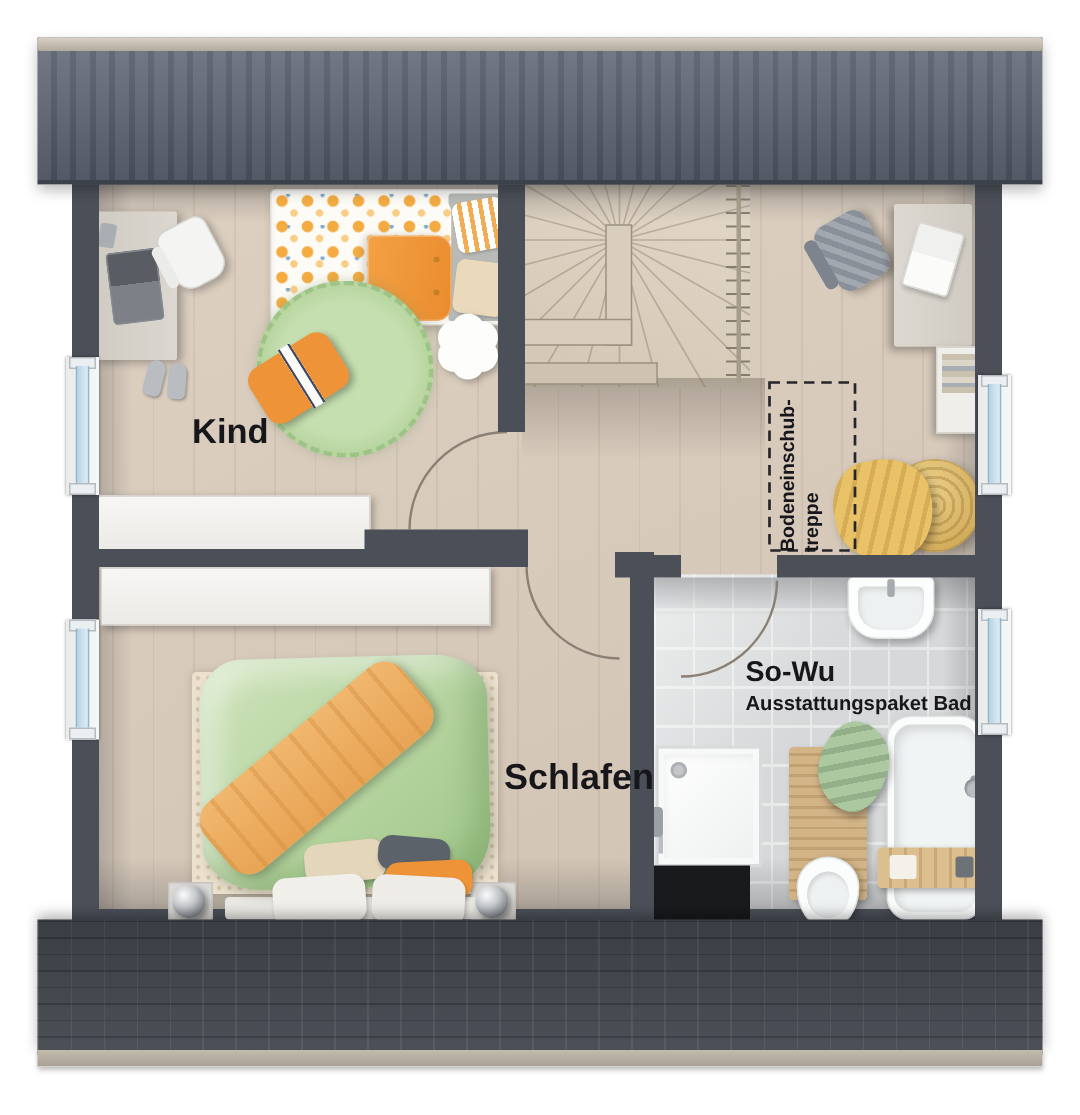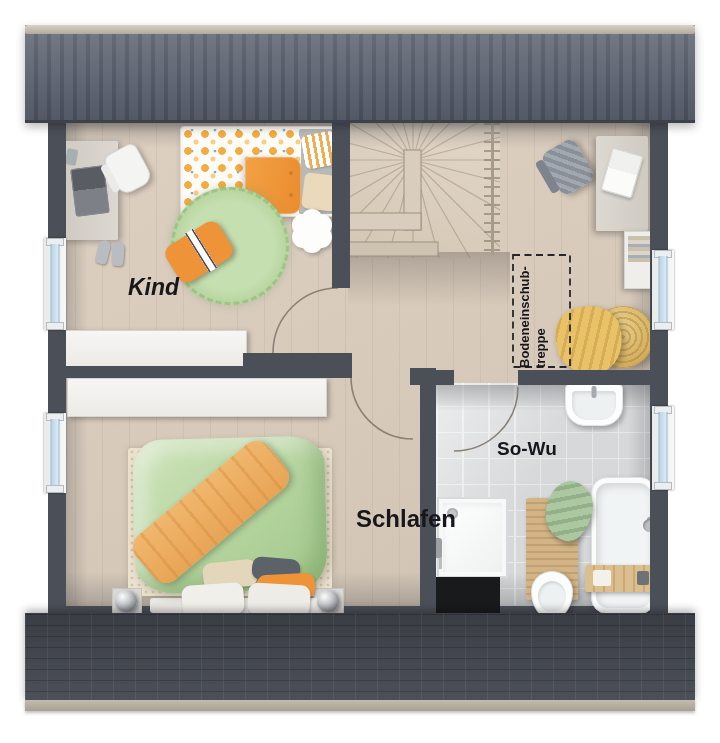--- a/index.html
+++ b/index.html
@@ -189,23 +189,23 @@
     background:repeating-linear-gradient(0deg,#c9c0ae 0 4px,#a8aeb6 4px 7px,#ddd6c8 7px 11px);}
   .g-pouf{left:592px;top:306px;width:62px;height:62px;border-radius:50%;
     background:repeating-radial-gradient(circle at 50% 50%,rgba(150,115,50,.35) 0 2px,transparent 2px 6px),
       radial-gradient(circle at 38% 32%,#ecd28c,#d4af5e 70%,#bd9747);box-shadow:3px 3px 7px rgba(0,0,0,.3);}
   .g-blanket{left:556px;top:306px;width:66px;height:68px;transform:rotate(-12deg);z-index:21;
     background:repeating-linear-gradient(115deg,rgba(185,140,60,.4) 0 3px,transparent 3px 10px),#e9c167;
     border-radius:40% 55% 45% 60%/50% 42% 58% 46%;box-shadow:2px 3px 6px rgba(0,0,0,.3);}
 
   
   .label{position:absolute;z-index:40;color:#17171b;font-weight:700;white-space:nowrap;}
-  .label-kind{left:128px;top:274px;font-size:23px;font-style:italic;}
+  .label-kind{left:128px;top:274px;font-size:23px;}
   .label-galerie{left:508px;top:211px;font-size:26px;}
-  .label-schlafen{left:336px;top:505px;font-size:24px;margin-left:20px;}
+  .label-schlafen{left:336px;top:505px;font-size:24px;}
   .label-bad-title{left:497px;top:438px;font-size:19px;}
   .label-bad-sub{left:497px;top:461px;font-size:13.5px;}
   .label-attic{left:517px;top:258px;width:110px;height:38px;transform:rotate(-90deg) translateX(-110px);
     transform-origin:0 0;font-size:13px;line-height:16px;font-weight:700;}
   .label-attic span{display:block;}
 </style>
 </head>
 <body>
 
 <div id="plan">
@@ -360,20 +360,21 @@
       <path d="M273,353 A65,65 0 0 1 338,288"></path>
       <path d="M351,377 A62,62 0 0 0 413,439"></path>
       <path d="M518,387 A64,64 0 0 1 454,451"></path>
     </g>
     <rect x="513" y="255" width="57" height="112" fill="none" stroke="#26262a" stroke-width="1.8" stroke-dasharray="7 4.5"></rect>
   </svg>
 
   <div class="label label-kind">Kind</div>
   <div class="label label-schlafen">Schlafen</div>
   <div class="label label-bad-title">So-Wu</div>
+  <div class="label label-bad-sub">Ausstattungspaket Bad</div>
   <div class="label label-attic">
     <span>Bodeneinschub-</span>
     <span>treppe</span>
   </div>
 
   <div class="a roof-top"></div>
   <div class="a roof-top-ridge"></div>
   <div class="a roof-bottom"></div>
   <div class="a roof-bottom-ridge"></div>
 

